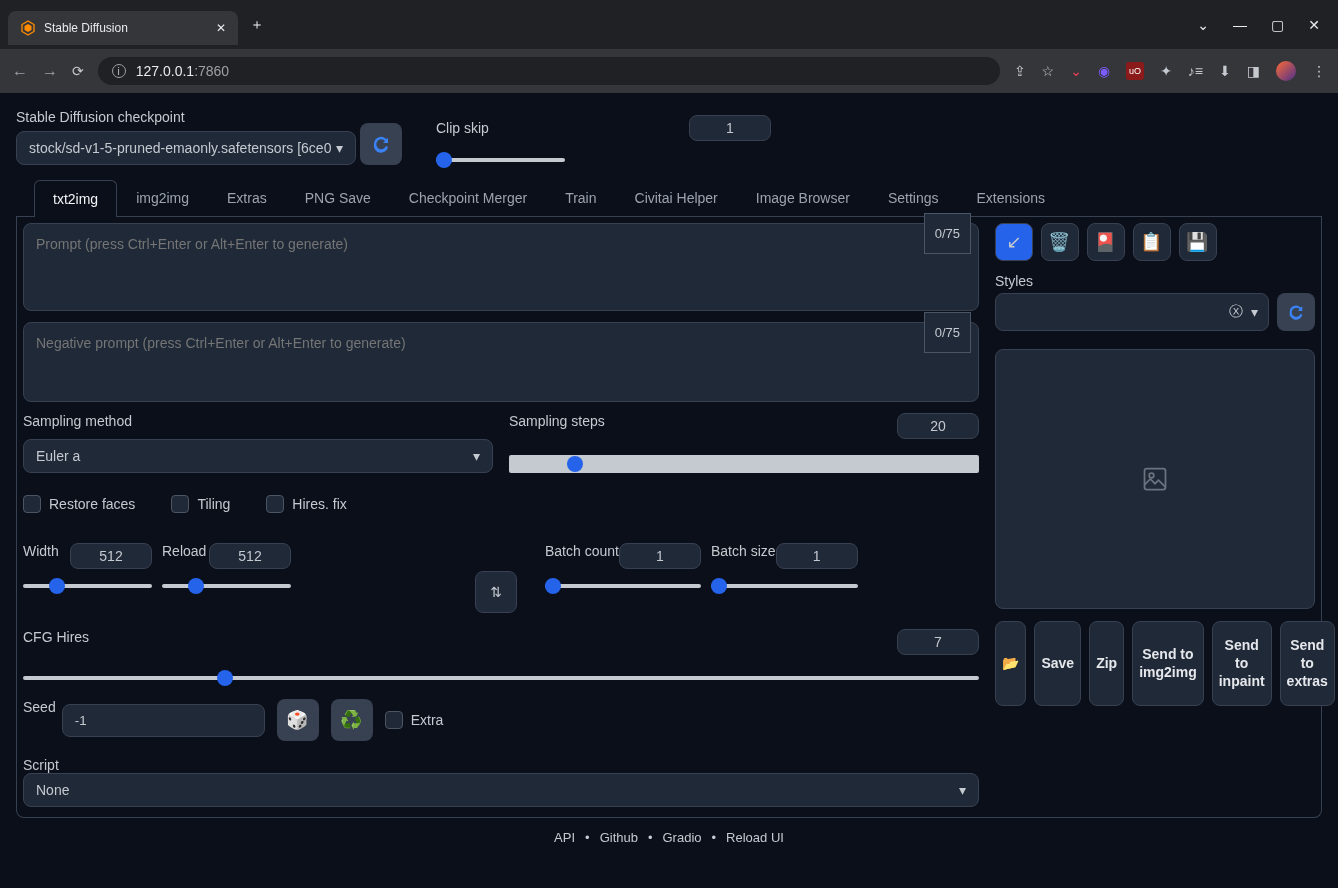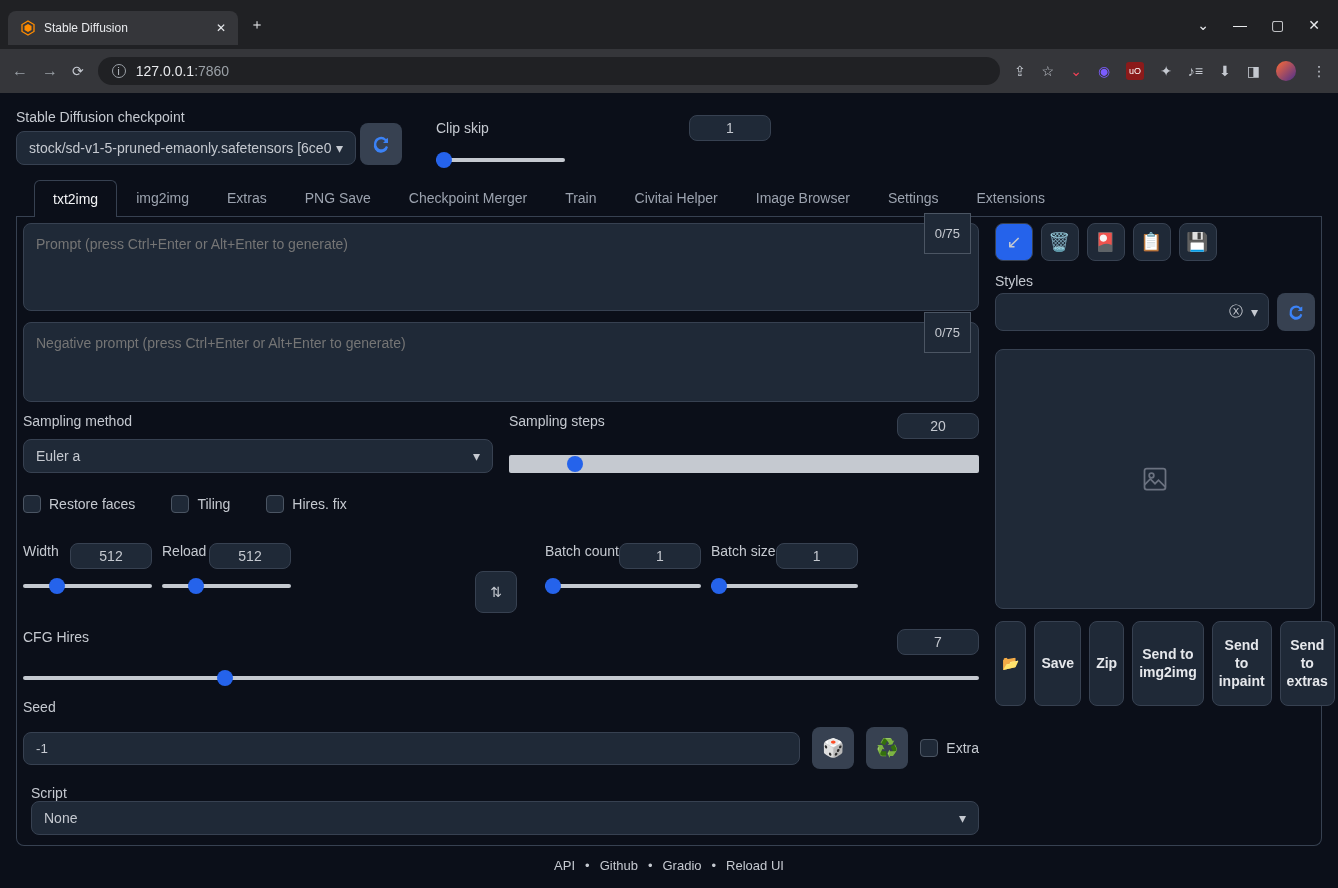--- a/index.html
+++ b/index.html
@@ -69,25 +69,25 @@
 .param-head { display: flex; justify-content: space-between; align-items: flex-start; margin-bottom: 6px; }
 .checks { display: flex; gap: 36px; margin-top: 6px; margin-bottom: 14px; }
 .check { display: flex; align-items: center; gap: 8px; cursor: pointer; }
 .check-box { width: 18px; height: 18px; border: 1px solid #4b5563; border-radius: 4px; background: #1f2937; }
 
 .dim-row { display: grid; grid-template-columns: 1fr 52px 1fr; gap: 18px; align-items: start; }
 .dim-col { display: flex; gap: 10px; }
 .swap-btn { width: 42px; height: 42px; background: #1f2937; border: 1px solid #374151; border-radius: 8px; display: flex; align-items: center; justify-content: center; cursor: pointer; margin-top: 28px; }
 
 .cfg-row { grid-column: 1 / -1; }
-.seed-row { grid-column: 1 / -1; display: flex; flex-direction: column; gap: 6px; }
+.seed-row { grid-column: 1 / -1; display: flex; flex-direction: row; gap: 6px; }
 .seed-inputs { display: flex; gap: 12px; align-items: center; }
 .seed-field { flex: 1; background: #1f2937; border: 1px solid #374151; border-radius: 8px; padding: 8px 12px; color: #c5c9d0; }
 .seed-btn { width: 42px; height: 42px; background: #374151; border-radius: 8px; display: flex; align-items: center; justify-content: center; cursor: pointer; font-size: 18px; }
-.script-row { grid-column: 1 / -1; margin-left: 8px; }
+.script-row { grid-column: 1 / -1; }
 
 
 .output-col { display: flex; flex-direction: column; gap: 12px; }
 .output-img { height: 260px; background: #1f2937; border: 1px solid #374151; border-radius: 8px; display: flex; align-items: center; justify-content: center; color: #6b7280; font-size: 24px; }
 .out-btns { display: flex; gap: 8px; }
 .out-btn { flex: 1; background: #1f2937; border: 1px solid #374151; border-radius: 8px; padding: 14px 6px; text-align: center; cursor: pointer; font-weight: 600; font-size: 14px; color: #e5e7eb; display: flex; align-items: center; justify-content: center; }
 .out-btn.multi { flex-direction: column; line-height: 1.3; flex: 1.2; }
 
 
 .footer { text-align: center; padding: 12px 0; font-size: 13px; color: #c5c9d0; }

